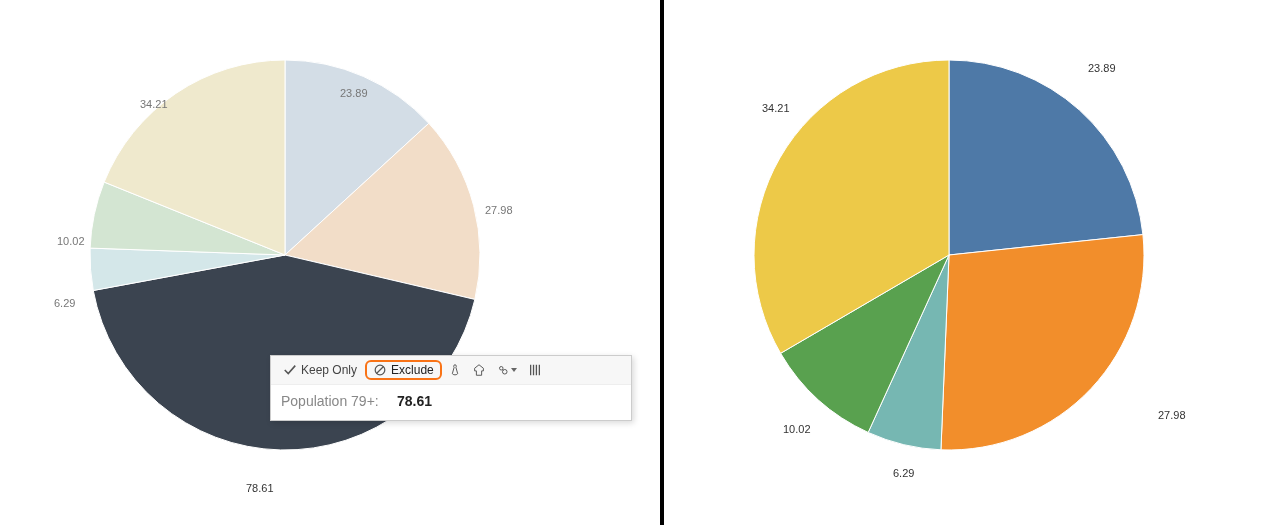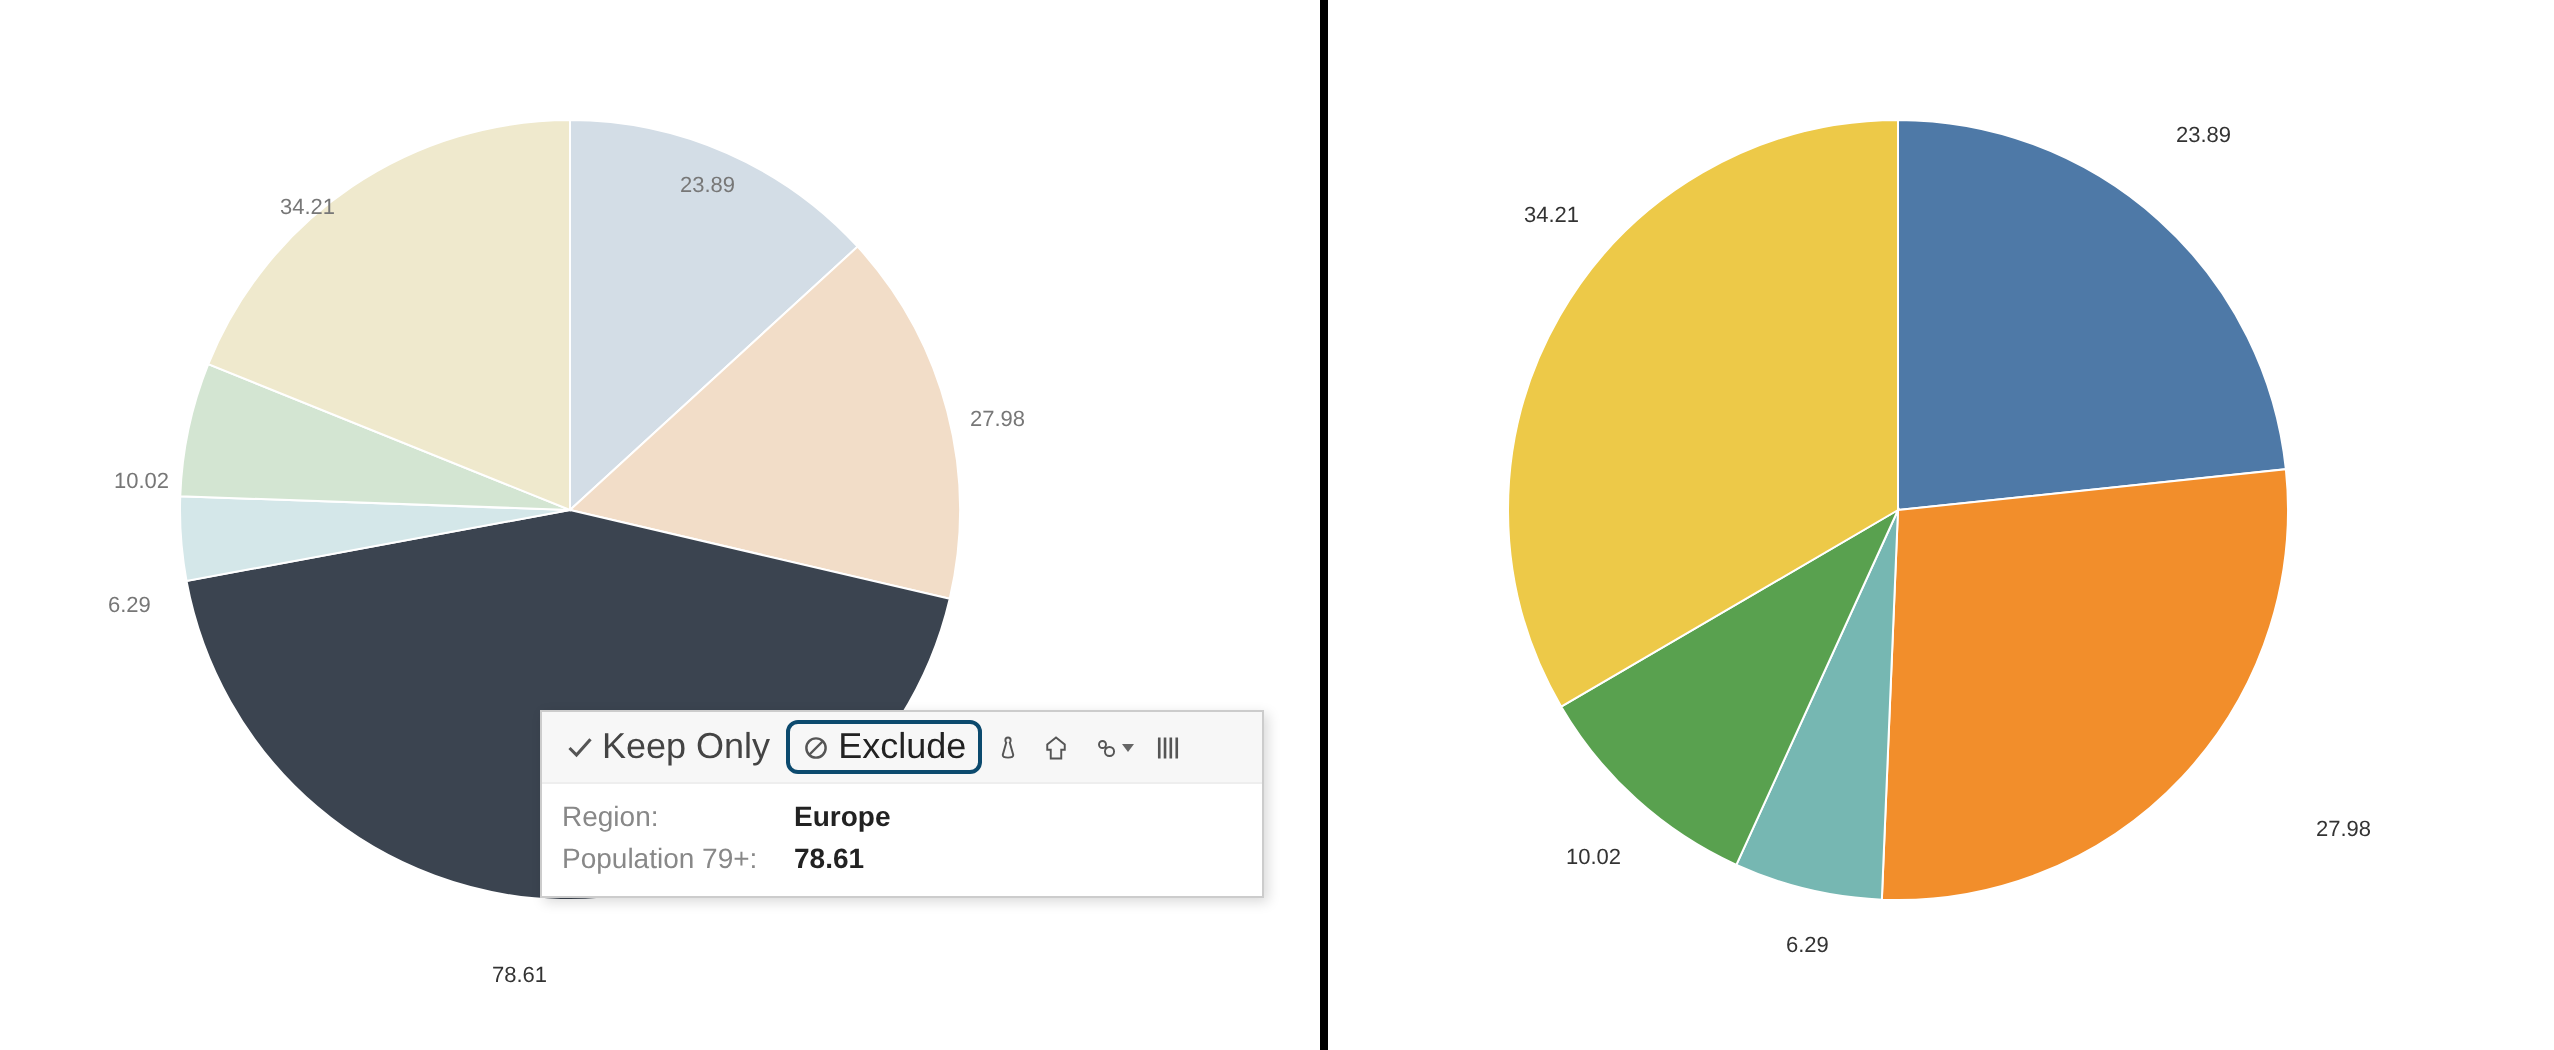--- a/index.html
+++ b/index.html
@@ -7,23 +7,23 @@
   .divider{position:absolute;left:660px;top:0;width:4px;height:525px;background:#000}
   .pie-container{position:absolute}
   .pie{position:relative}
   .pie svg{display:block}
   .lbl{position:absolute;font-size:11px;color:#777;white-space:nowrap}
   .lbl.dark{color:#333}
 
   
   .tooltip{position:absolute;background:#fff;border:1px solid #ccc;box-shadow:2px 2px 6px rgba(0,0,0,.15)}
   .tt-actions{display:flex;align-items:center;padding:4px 6px;border-bottom:1px solid #eee;background:#f7f7f7;gap:2px}
-  .tt-btn{display:inline-flex;align-items:center;gap:4px;padding:2px 6px;font-size:18px;color:#444;cursor:pointer;white-space:nowrap}
+  .tt-btn{display:inline-flex;align-items:center;gap:4px;padding:2px 6px;font-size:12px;color:#444;cursor:pointer;white-space:nowrap}
   .tt-btn svg{width:14px;height:14px}
-  .tt-btn.highlight{border:2px solid #0c4a6e;border-radius:6px;padding:1px 6px;color:#222}
+  .tt-btn.highlight{border:2px solid #f97316;border-radius:6px;padding:1px 6px;color:#222}
   .tt-icon{display:inline-flex;align-items:center;justify-content:center;width:22px;height:20px;cursor:pointer;color:#666}
   .tt-icon svg{width:14px;height:14px}
   .caret{width:0;height:0;border-left:3px solid transparent;border-right:3px solid transparent;border-top:4px solid #666;margin-left:1px}
   .tt-body{padding:6px 10px 8px 10px;font-size:14px;color:#666}
   .tt-row{display:flex;gap:4px;line-height:1.5}
   .tt-row .k{min-width:112px;color:#888}
   .tt-row .v{color:#222;font-weight:600}
 </style>
 </head>
 <body>
@@ -106,22 +106,18 @@
         <svg viewBox="0 0 16 16">
           <line x1="3" y1="2" x2="3" y2="14" stroke="#555" stroke-width="1.5"></line>
           <line x1="6.3" y1="2" x2="6.3" y2="14" stroke="#555" stroke-width="1.5"></line>
           <line x1="9.6" y1="2" x2="9.6" y2="14" stroke="#555" stroke-width="1.5"></line>
           <line x1="13" y1="2" x2="13" y2="14" stroke="#555" stroke-width="1.5"></line>
         </svg>
       </span>
     </div>
     <div class="tt-body">
       <div class="tt-row">
-        <span class="k">Region:</span>
-        <span class="v">Europe</span>
-      </div>
-      <div class="tt-row">
         <span class="k">Population 79+:</span>
         <span class="v">78.61</span>
       </div>
     </div>
   </div>
 </div>
 
 </body></html>

